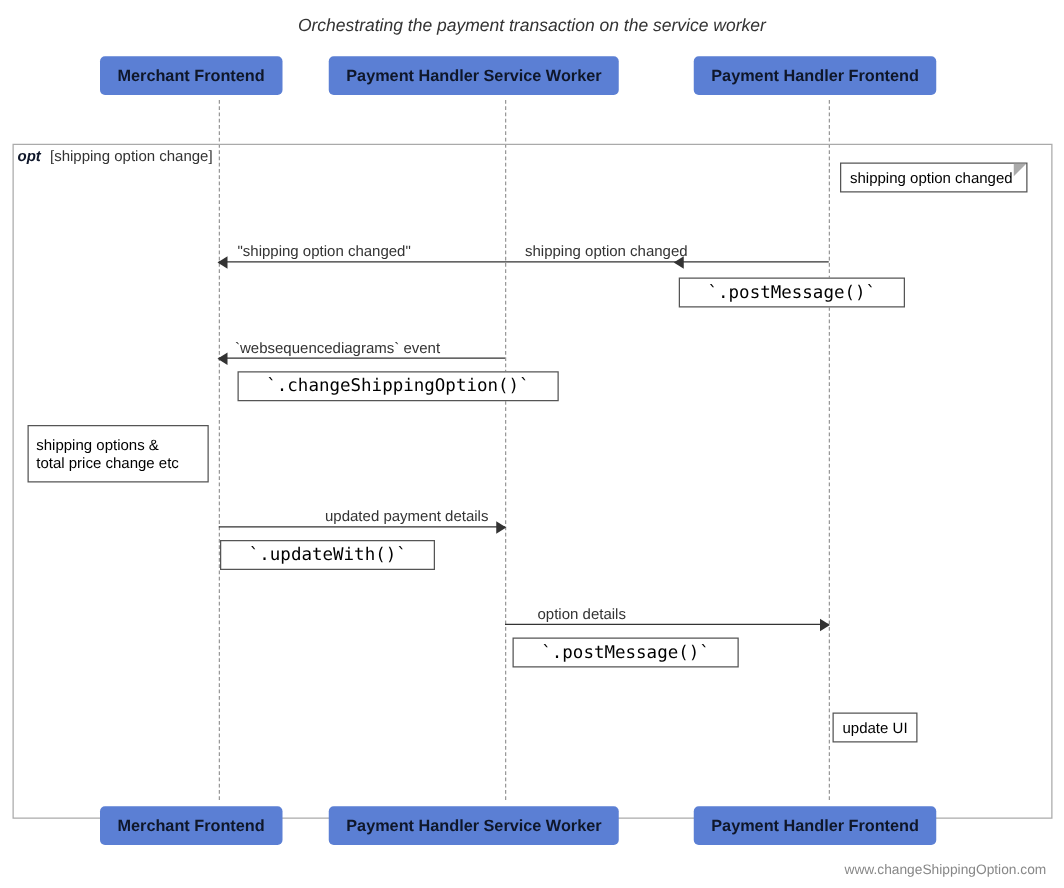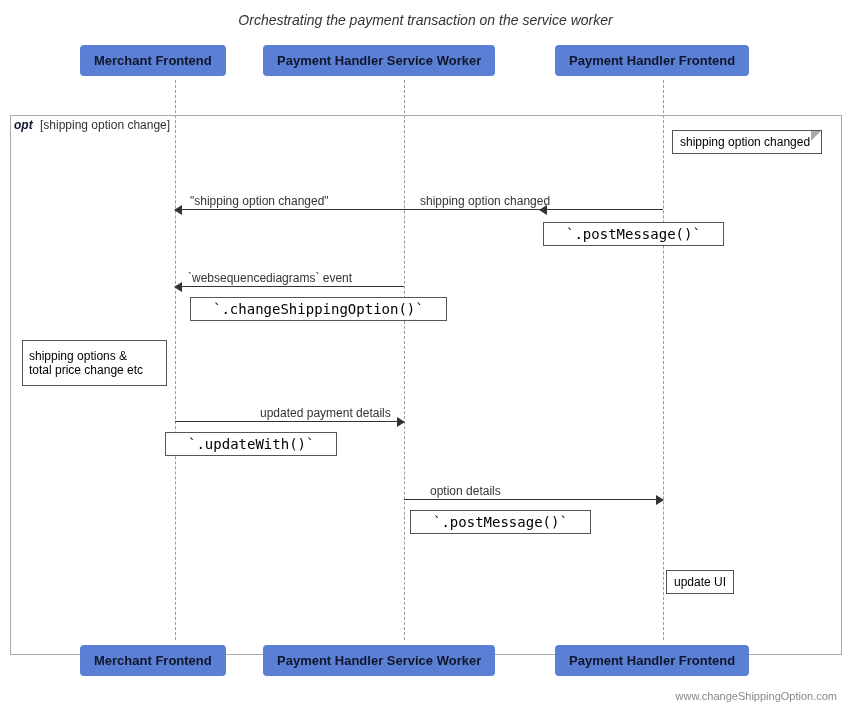--- a/index.html
+++ b/index.html
@@ -168,21 +168,21 @@
   <div class="method-box" style="left:190px; top:297px;">`.changeShippingOption()`</div>
 
   <div class="side-note" style="left:22px; top:340px; width:145px;">
     <span style="white-space:pre-line;">shipping options &amp;
 total price change etc</span>
   </div>
 
   <div class="arrow-label" style="left:212px; top:406px;margin-left:48px;">updated payment details</div>
   <div class="arrow" style="left:175px; top:421px; width:229px;"></div>
 
-  <div class="method-box" style="left:165px; top:432px;">`.updateWith()`</div>
+  <div class="method-box" style="left:176px; top:432px;">`.updateWith()`</div>
 
   <div class="arrow-label" style="left:430px; top:484px;">option details</div>
   <div class="arrow" style="left:404px; top:499px; width:259px;"></div>
 
   <div class="method-box" style="left:410px; top:510px;">`.postMessage()`</div>
 
   <div class="note-box" style="left:666px; top:570px;">update UI</div>
 
   <div class="actor-box" style="left:80px; top:645px;">Merchant Frontend</div>
   <div class="actor-box" style="left:263px; top:645px;">Payment Handler Service Worker</div>

